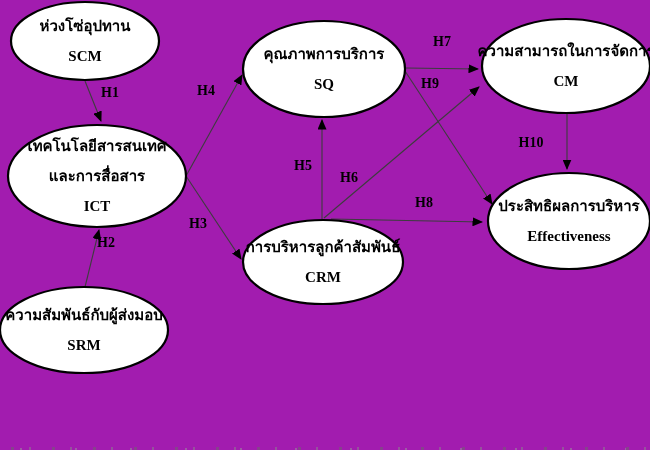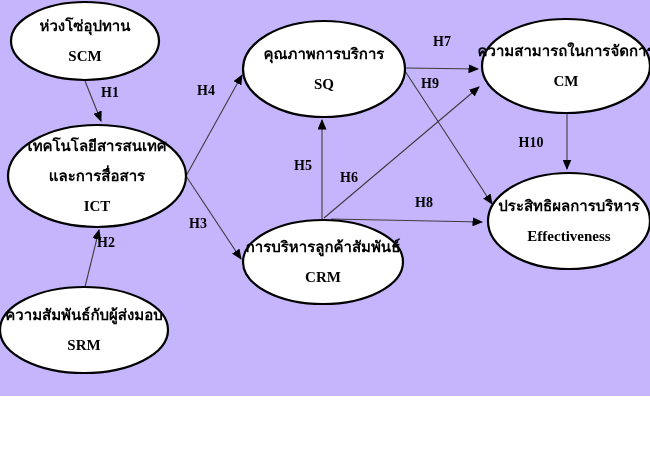--- a/index.html
+++ b/index.html
@@ -3,22 +3,22 @@
 <meta charset="utf-8">
 <style>
   html, body {
     margin: 0;
     padding: 0;
     background: #ffffff;
   }
   #stage {
     position: relative;
     width: 650px;
-    height: 396px;
-    background: #c4b5fd;
+    height: 450px;
+    background: #a21caf;
     overflow: hidden;
     font-family: "Liberation Serif", "DejaVu Serif", serif;
   }
   #diagram-svg {
     position: absolute;
     left: 0;
     top: 0;
   }
   .node-ellipse {
     fill: #ffffff;

